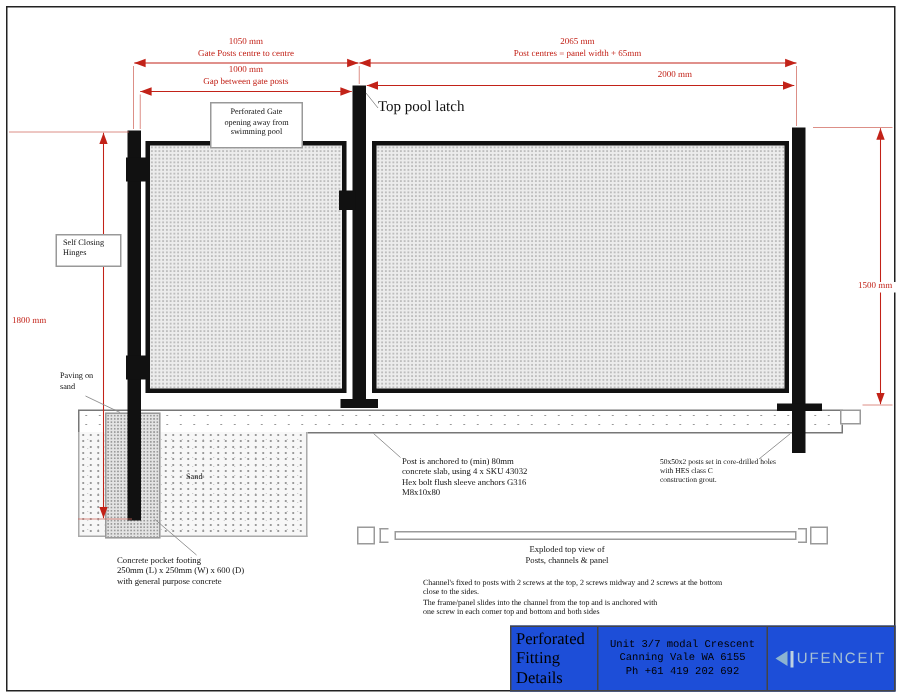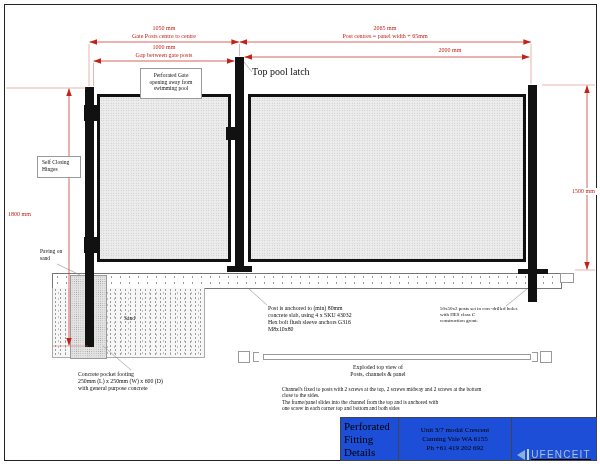--- a/index.html
+++ b/index.html
@@ -76,22 +76,22 @@
   #n-exploded{left:318px;top:364px;width:120px;text-align:center;font-size:5.8px;line-height:6.5px;}
   #n-channels{left:282px;top:386px;width:305px;font-size:5.3px;line-height:6.3px;}
   
   #title-block{left:340px;top:417px;width:257px;height:44px;border:1px solid #444;
                display:flex;z-index:6;background:#1d4ed8;box-sizing:border-box;}
   .tb-cell{box-sizing:border-box;height:100%;}
   #tb-title{width:58px;border-right:1px solid #444;font-size:11px;line-height:13px;
             padding:2px 0 0 3px;white-space:pre-line;}
   #tb-addr{width:113px;border-right:1px solid #444;font-size:7px;line-height:9px;
            text-align:center;display:flex;align-items:center;justify-content:center;
-           white-space:pre-line;}
-  #tb-logo{flex:1;display:flex;align-items:flex-end;justify-content:center;text-decoration:underline;}
+           white-space:pre-line;font-family:Liberation Mono, monospace;}
+  #tb-logo{flex:1;display:flex;align-items:center;justify-content:center;}
   #logo-tri{width:0;height:0;border-top:5px solid transparent;border-bottom:5px solid transparent;
             border-right:8px solid #8cb3d1;}
   #logo-bar{width:2px;height:11px;background:#bed2e2;margin:0 2px 0 2px;}
   #logo-text{font-family:"Liberation Sans",sans-serif;font-size:10px;letter-spacing:1.2px;
              color:#a7c1d4;}
 </style>
 </head>
 <body>
 
 <div class="page">

